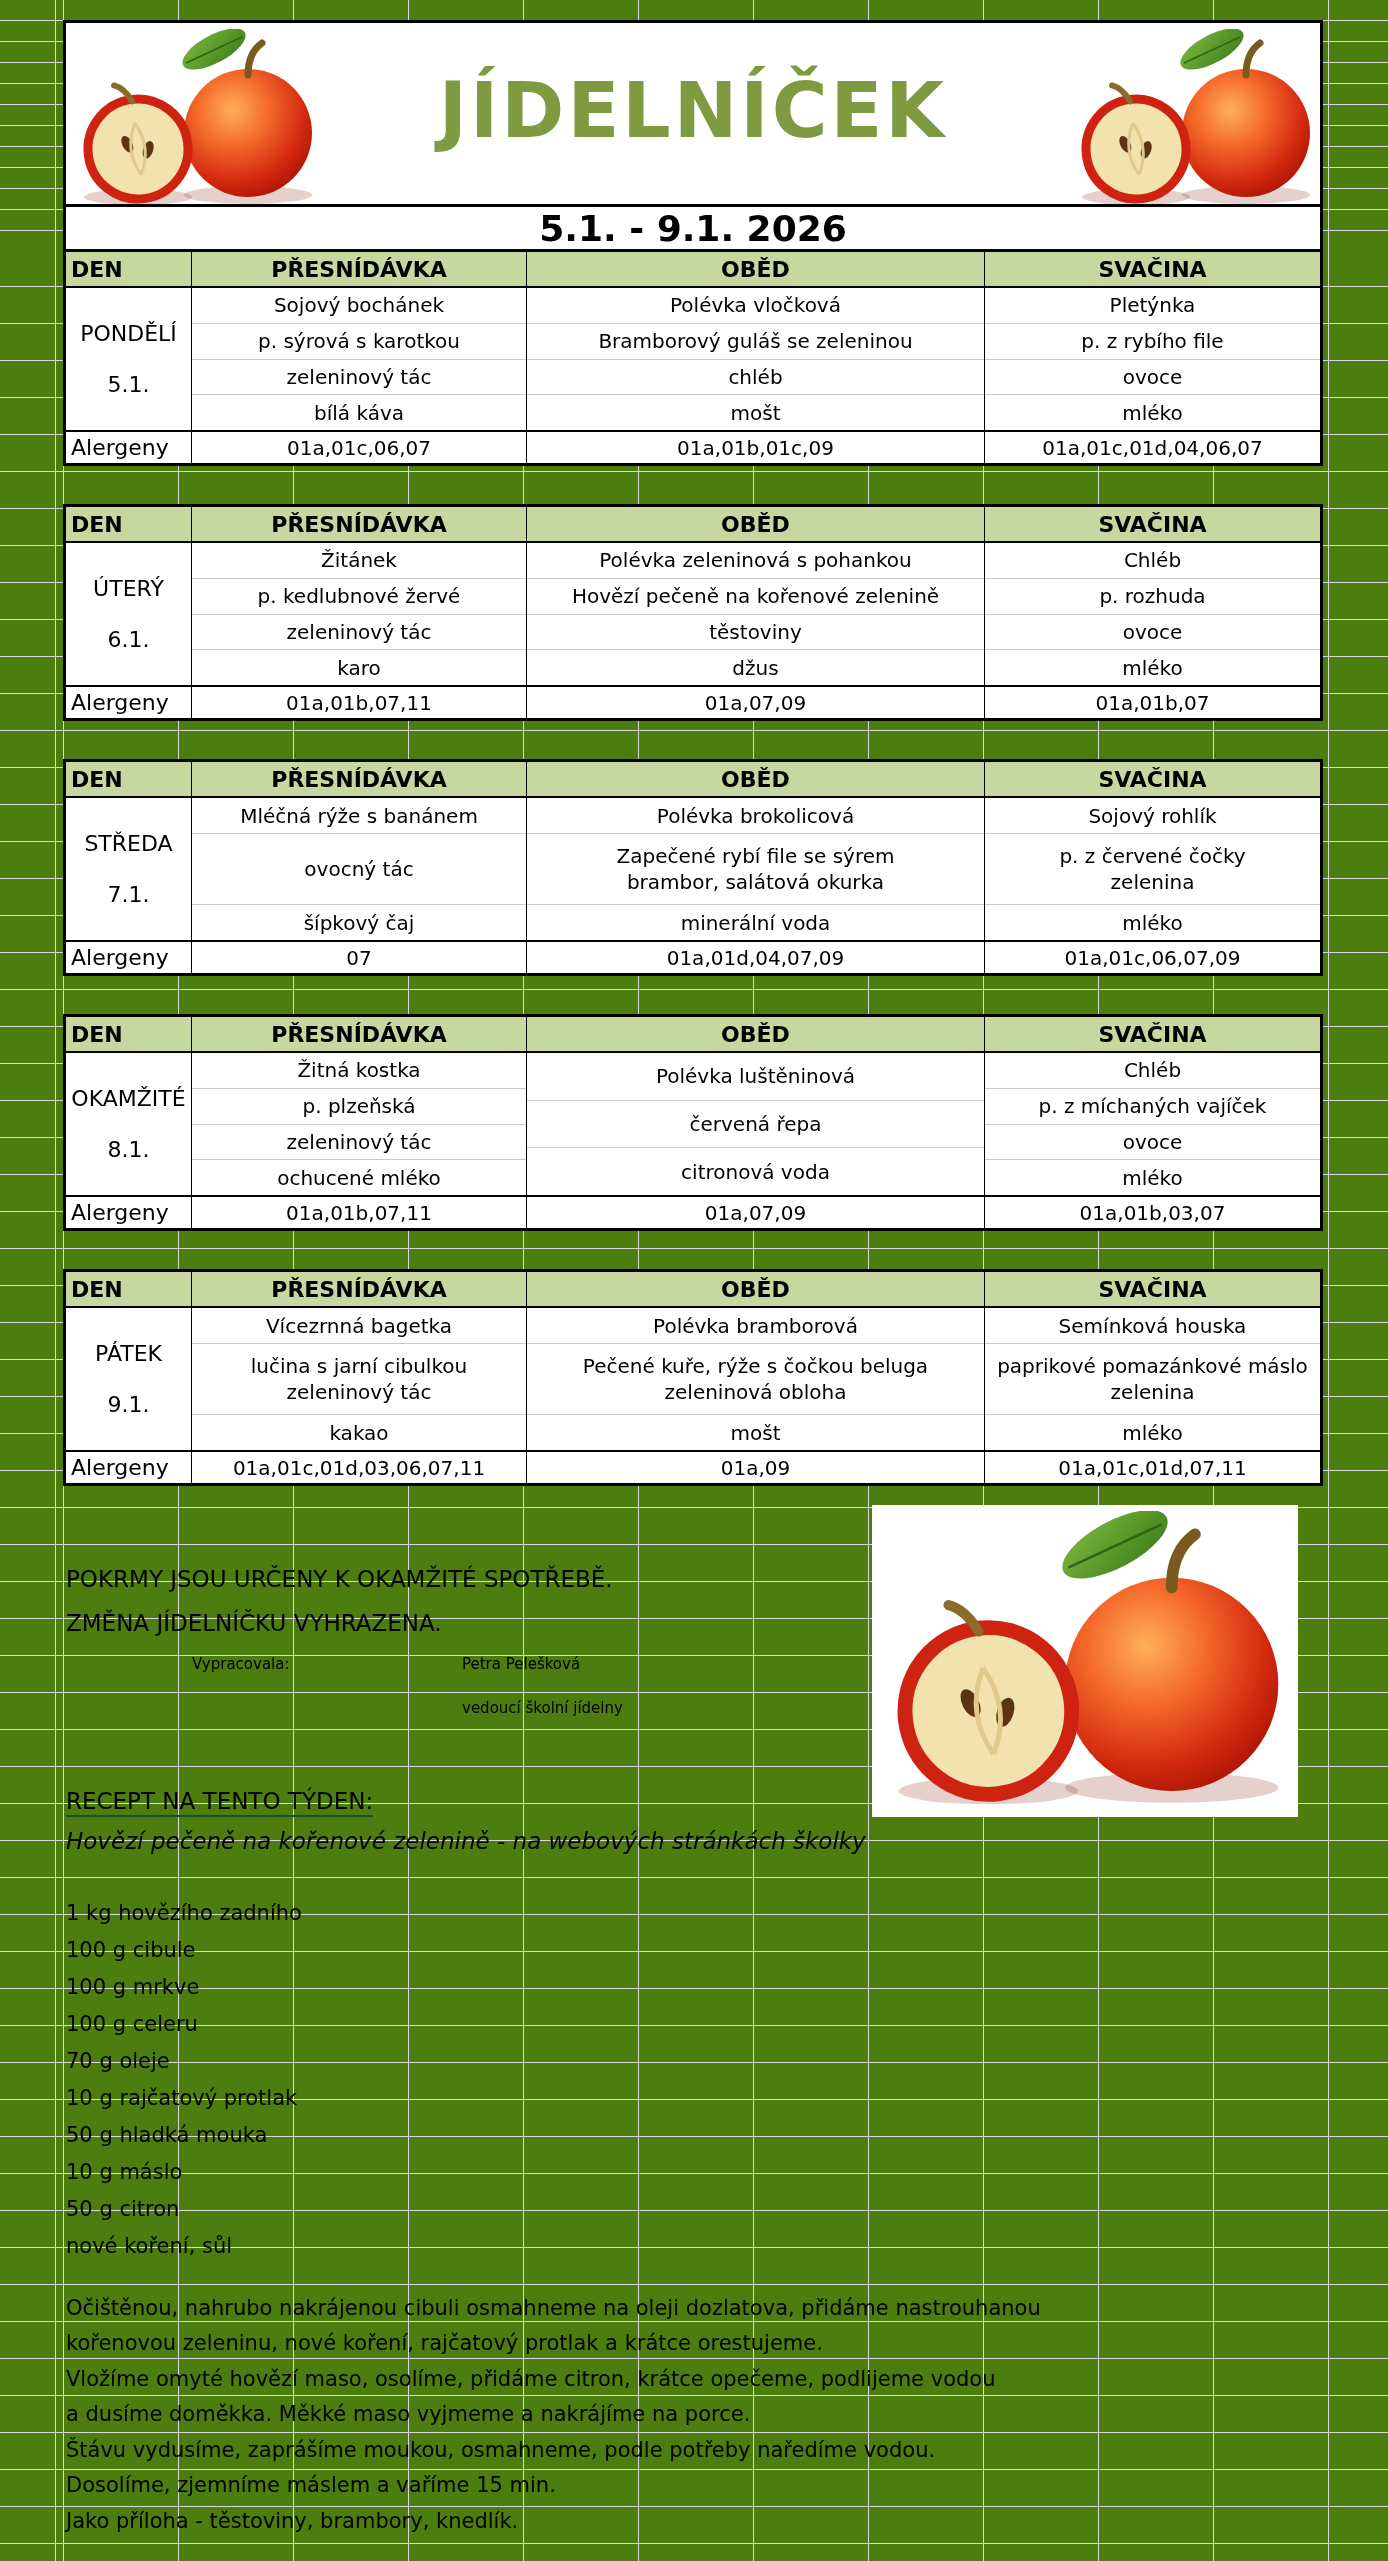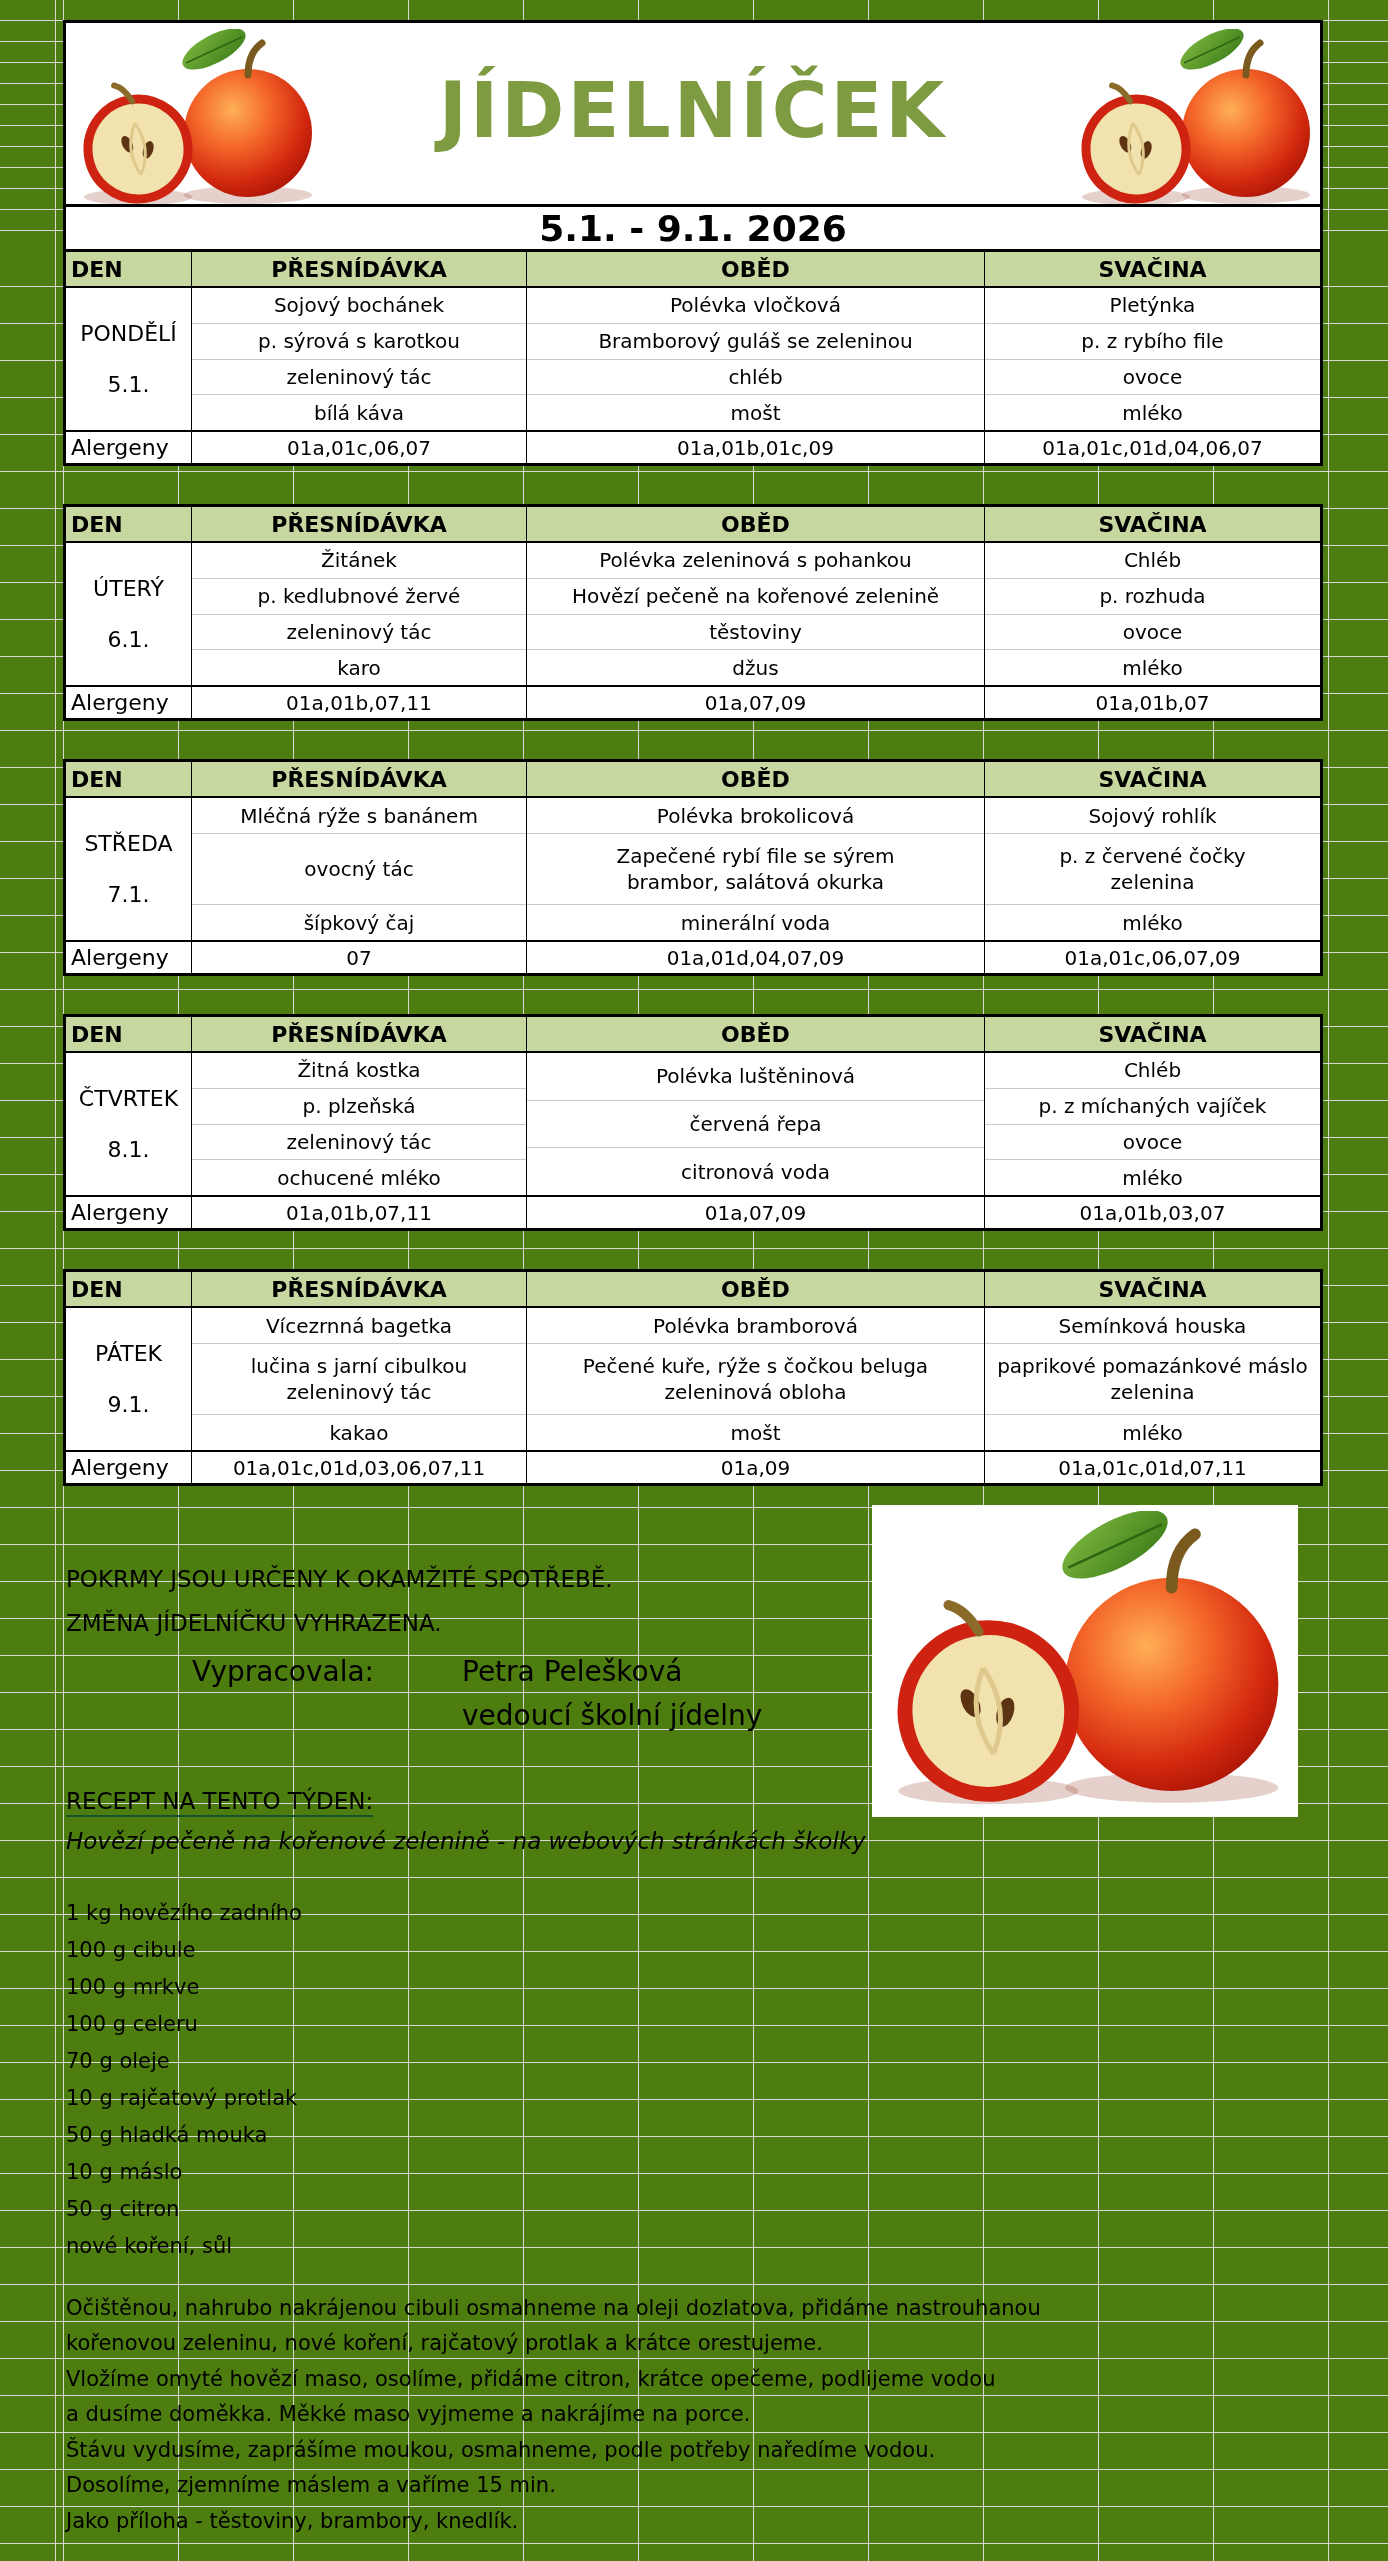--- a/index.html
+++ b/index.html
@@ -54,21 +54,21 @@
     font-size:20px;line-height:1.3;text-align:center;white-space:pre-line;}
   .mi + .mi{border-top:1px solid var(--sep);}
   .t-alg{display:grid;grid-template-columns:126px 335px 458px 1fr;height:33px;flex:0 0 33px;
     border-top:2px solid #000;}
   .ac{border-right:1px solid #000;display:flex;align-items:center;justify-content:center;font-size:20px;}
   .ac.den{justify-content:flex-start;padding-left:5px;font-size:22px;}
   .ac.last{border-right:none;}
 
   
   .note{font-size:23px;}
-  .sig{font-size:28px;}
+  .sig{font-size:15px;}
 
   
   .recipe-heading{font-size:23px;border-bottom:2px solid #14532d;padding-bottom:1px;display:inline-block;}
   .recipe-subtitle{font-size:23px;font-style:italic;text-align:right;}
   .ing-line{height:37px;display:flex;align-items:center;font-size:21px;}
   .step-line{height:35.5px;display:flex;align-items:center;font-size:21px;}
 
   .apple-big{left:872px;top:1505px;width:426px;height:312px;background:#fff;
     display:flex;align-items:center;justify-content:center;}
 </style>
@@ -252,21 +252,21 @@
 
   <section class="day-block" style="top: 1014px;">
     <div class="t-head">
       <div class="hc den">DEN</div>
       <div class="hc">PŘESNÍDÁVKA</div>
       <div class="hc">OBĚD</div>
       <div class="hc last">SVAČINA</div>
     </div>
     <div class="t-body">
       <div class="b-den">
-        <div class="day-name">ČTVRTEK</div>
+        <div class="day-name">OKAMŽITÉ</div>
         <div class="day-date">8.1.</div>
       </div>
       <div class="b-col col-presnidavka">
             <div class="mi" style="flex-grow: 1;">Žitná kostka</div>
             <div class="mi" style="flex-grow: 1;">p. plzeňská</div>
             <div class="mi" style="flex-grow: 1;">zeleninový tác</div>
             <div class="mi" style="flex-grow: 1;">ochucené mléko</div>
           </div>
       <div class="b-col col-obed">
             <div class="mi" style="flex-grow: 1;">Polévka luštěninová</div>

